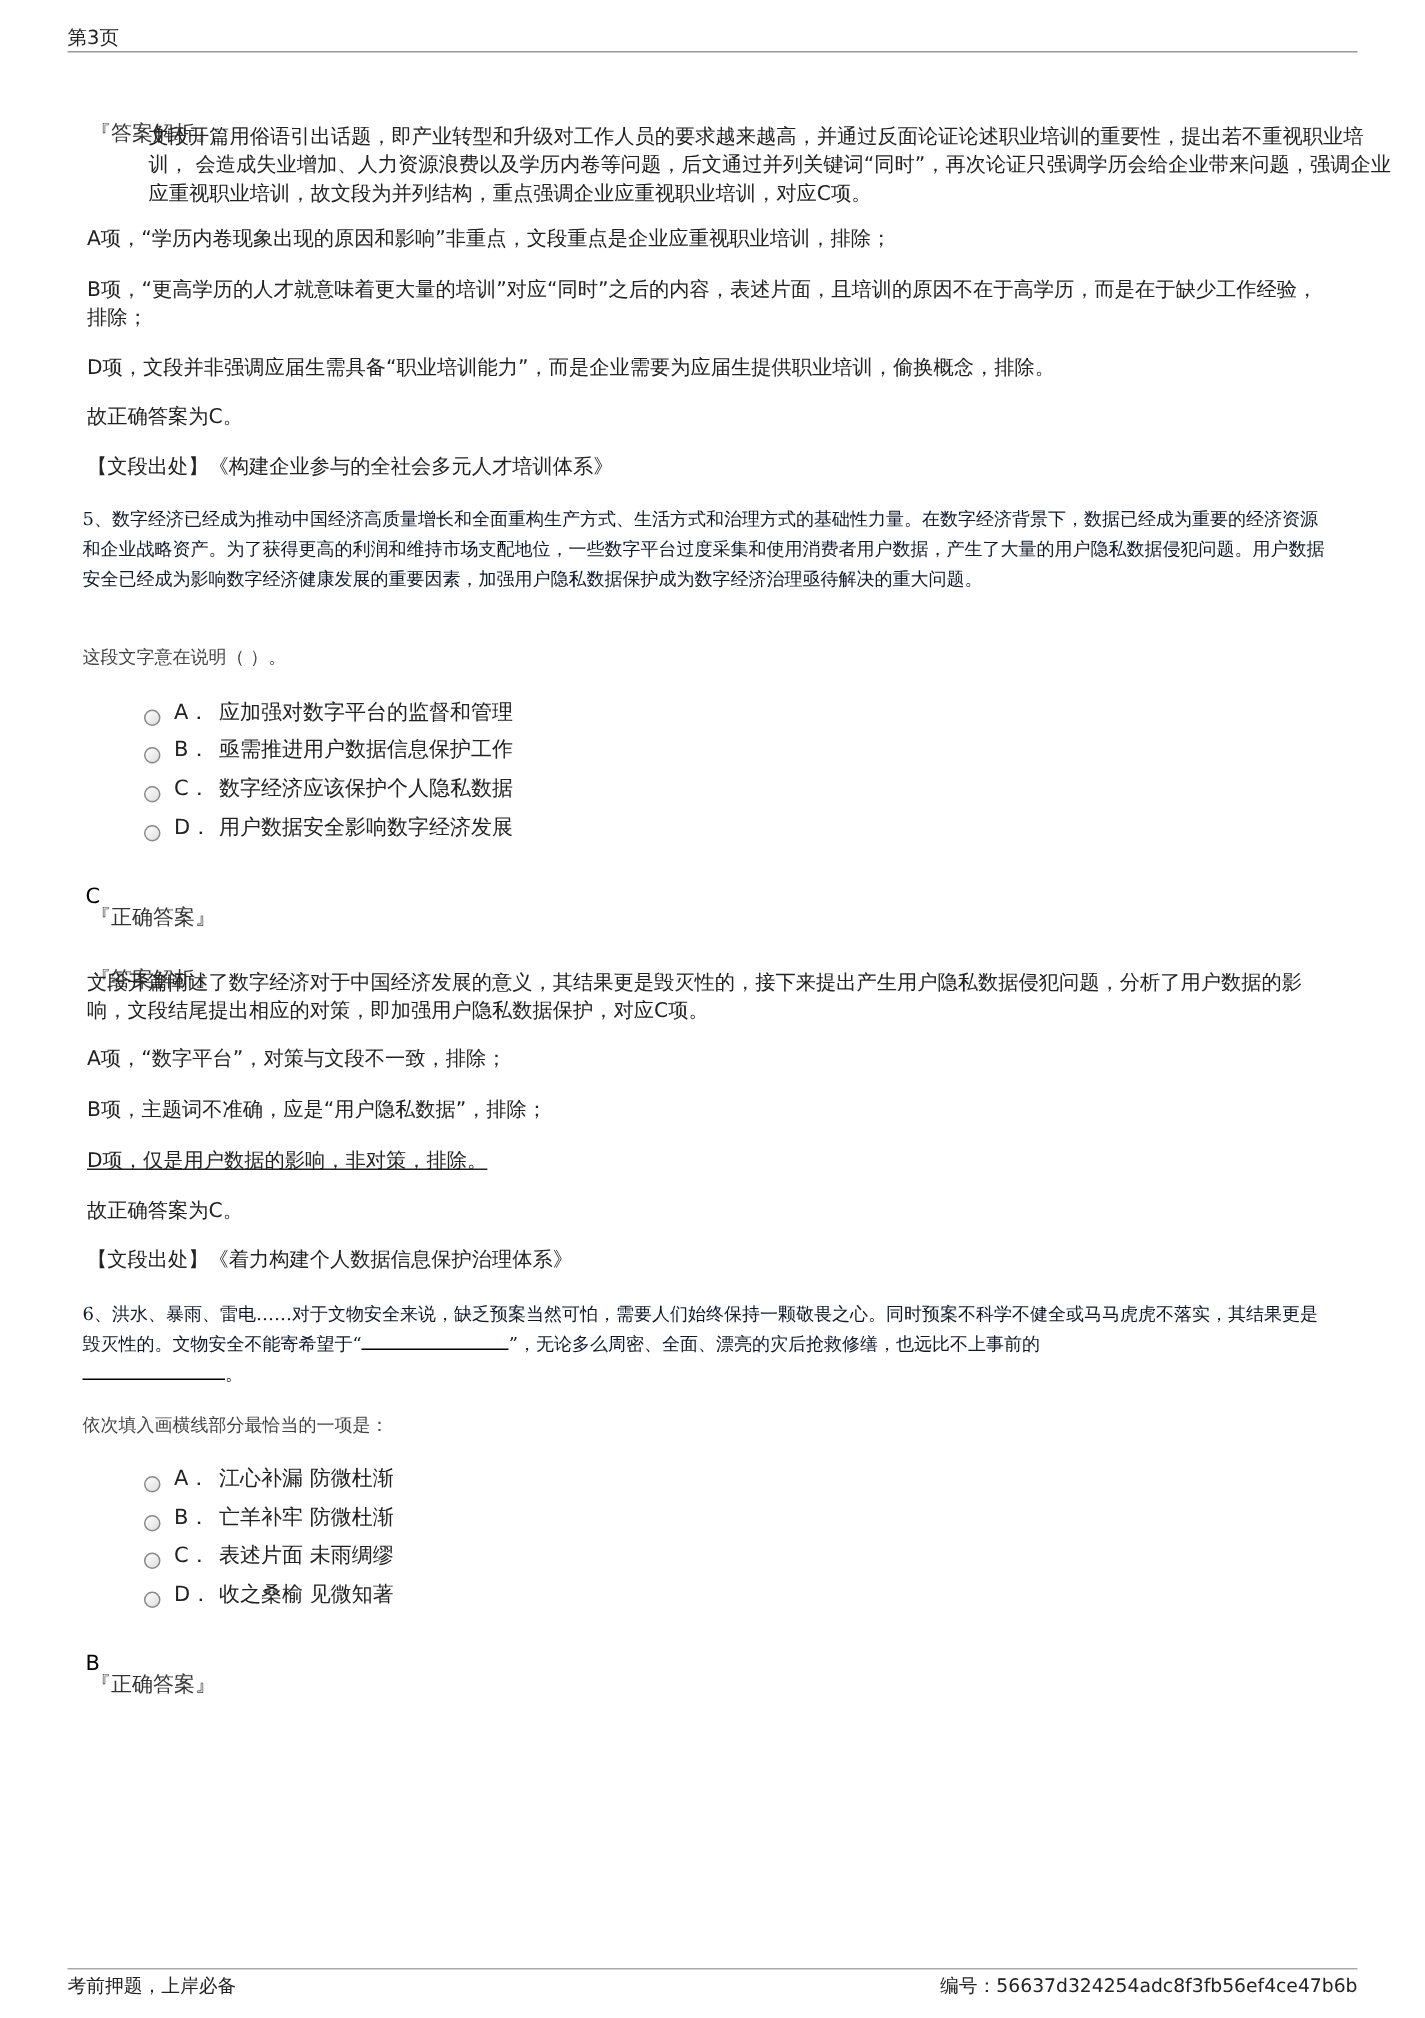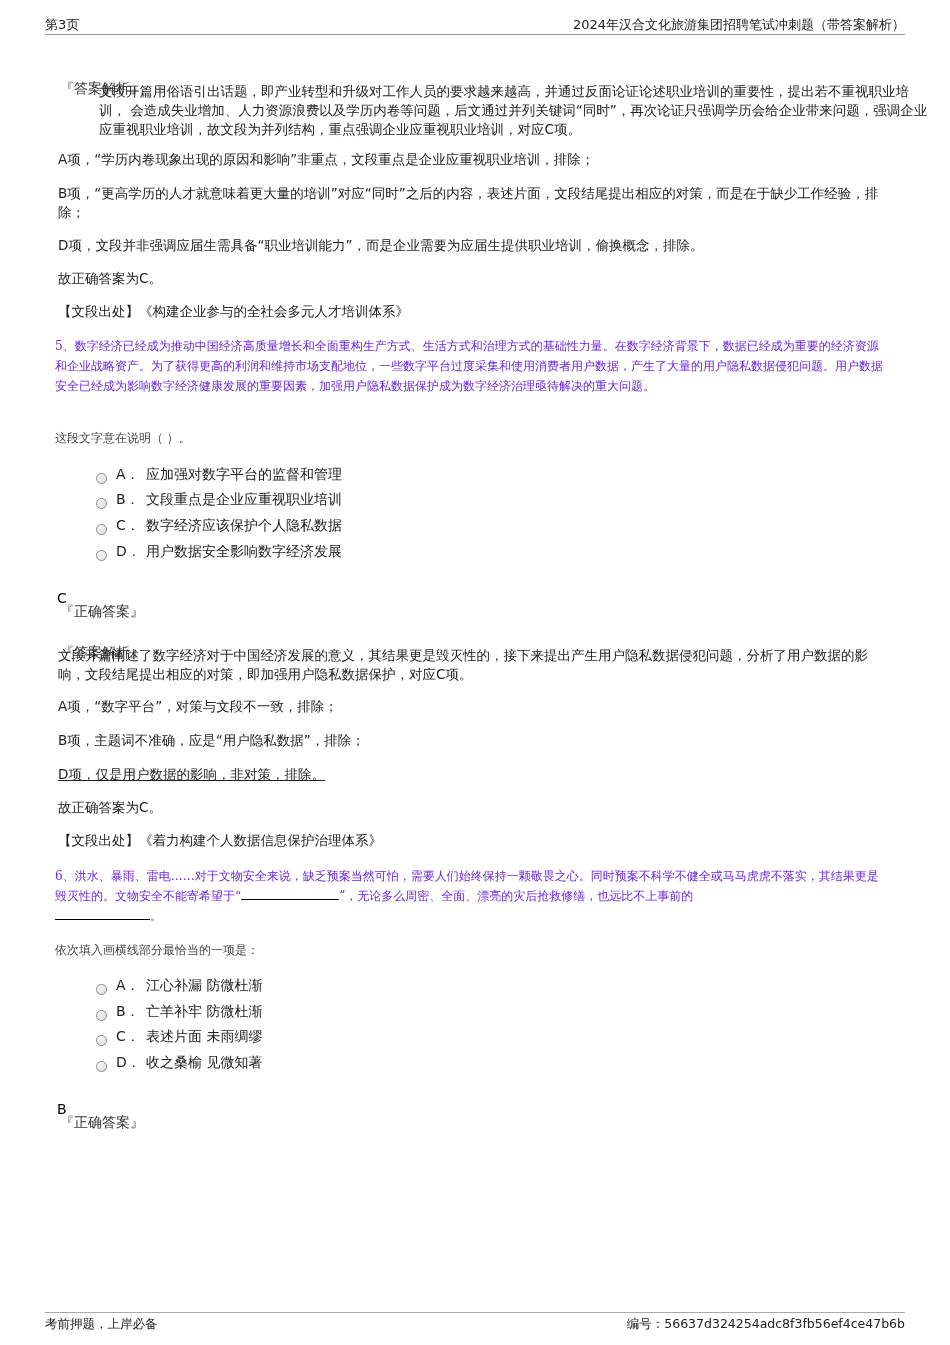--- a/index.html
+++ b/index.html
@@ -6,59 +6,58 @@
   body { width:950px; height:1345px; position:relative; overflow:hidden; color:#222; font-family:"DejaVu Sans", "Liberation Sans", sans-serif; }
   .header { position:absolute; left:45px; right:45px; top:14px; height:20px; border-bottom:1px solid #999; font-size:13px; color:#222; }
   .header .left { position:absolute; left:0; top:2px; }
   .header .right { position:absolute; right:0; top:2px; }
   .footer { position:absolute; left:45px; right:45px; top:1312px; border-top:1px solid #aaa; font-size:12.5px; color:#222; }
   .footer .left { position:absolute; left:0; top:3px; }
   .footer .right { position:absolute; right:0; top:3px; }
   .content { position:absolute; left:0; top:0; width:950px; }
   .blk { position:absolute; left:58px; width:830px; font-size:13.5px; line-height:19px; color:#222; }
   .analysis { font-size:13.5px; line-height:19px; }
-  .q { position:absolute; left:55px; width:835px; font-size:12px; line-height:20px; color:#6d28d9; font-family:"DejaVu Serif", serif; }
+  .q { position:absolute; left:55px; width:835px; font-size:12px; line-height:20px; color:#0f172a; font-family:"DejaVu Serif", serif; }
   .prompt { position:absolute; left:55px; font-size:12px; color:#444; font-family:"DejaVu Serif", serif; }
   .opt { position:absolute; left:96px; font-size:14px; color:#222; display:flex; align-items:center; }
   .radio { width:9px; height:9px; border:1px solid #888; border-radius:50%; margin-right:9px; margin-top:6px; background:linear-gradient(135deg,#fff,#ddd); }
   .opt .letter { width:30px; }
   .mark { position:absolute; left:60px; font-size:14px; color:#333;margin-top:32px; }
   .ans { position:absolute; left:57px; font-size:14px; color:#000; }
   .blank { display:inline-block; width:95px; border-bottom:1px solid #000; height:12px; vertical-align:baseline; }
 </style>
 </head>
 <body>
 
 <div class="header">
   <span class="left">第3页</span>
-  <span class="right">2024年汉合文化旅游集团招聘笔试冲刺题（带答案解析）</span>
 </div>
 
 <div class="content">
 
   <div class="mark" style="top:48px;">『答案解析』</div>
   <div class="blk analysis" style="top:82px;margin-left:41px;">文段开篇用俗语引出话题，即产业转型和升级对工作人员的要求越来越高，并通过反面论证论述职业培训的重要性，提出若不重视职业培训， 会造成失业增加、人力资源浪费以及学历内卷等问题，后文通过并列关键词“同时”，再次论证只强调学历会给企业带来问题，强调企业应重视职业培训，故文段为并列结构，重点强调企业应重视职业培训，对应C项。</div>
   <div class="blk" style="top:150px;">A项，“学历内卷现象出现的原因和影响”非重点，文段重点是企业应重视职业培训，排除；</div>
-  <div class="blk" style="top:184px;">B项，“更高学历的人才就意味着更大量的培训”对应“同时”之后的内容，表述片面，文段结尾提出相应的对策，而是在于缺少工作经验，排除；</div>
+  <div class="blk" style="top:184px;">B项，“更高学历的人才就意味着更大量的培训”对应“同时”之后的内容，表述片面，且培训的原因不在于高学历，而是在于缺少工作经验，排除；</div>
   <div class="blk" style="top:236px;">D项，文段并非强调应届生需具备“职业培训能力”，而是企业需要为应届生提供职业培训，偷换概念，排除。</div>
   <div class="blk" style="top:269px;">故正确答案为C。</div>
   <div class="blk" style="top:302px;">【文段出处】《构建企业参与的全社会多元人才培训体系》</div>
 
   <div class="q" style="top:336px;">5、数字经济已经成为推动中国经济高质量增长和全面重构生产方式、生活方式和治理方式的基础性力量。在数字经济背景下，数据已经成为重要的经济资源和企业战略资产。为了获得更高的利润和维持市场支配地位，一些数字平台过度采集和使用消费者用户数据，产生了大量的用户隐私数据侵犯问题。用户数据安全已经成为影响数字经济健康发展的重要因素，加强用户隐私数据保护成为数字经济治理亟待解决的重大问题。</div>
   <div class="prompt" style="top:430px;">这段文字意在说明（ ）。</div>
 
   <div class="opt" style="top:466px;">
     <span class="radio"></span>
     <span class="letter">A．</span>
     <span>应加强对数字平台的监督和管理</span>
   </div>
   <div class="opt" style="top:491px;">
     <span class="radio"></span>
     <span class="letter">B．</span>
-    <span>文段重点是企业应重视职业培训</span>
+    <span>亟需推进用户数据信息保护工作</span>
   </div>
   <div class="opt" style="top:517px;">
     <span class="radio"></span>
     <span class="letter">C．</span>
     <span>数字经济应该保护个人隐私数据</span>
   </div>
   <div class="opt" style="top:543px;">
     <span class="radio"></span>
     <span class="letter">D．</span>
     <span>用户数据安全影响数字经济发展</span>

